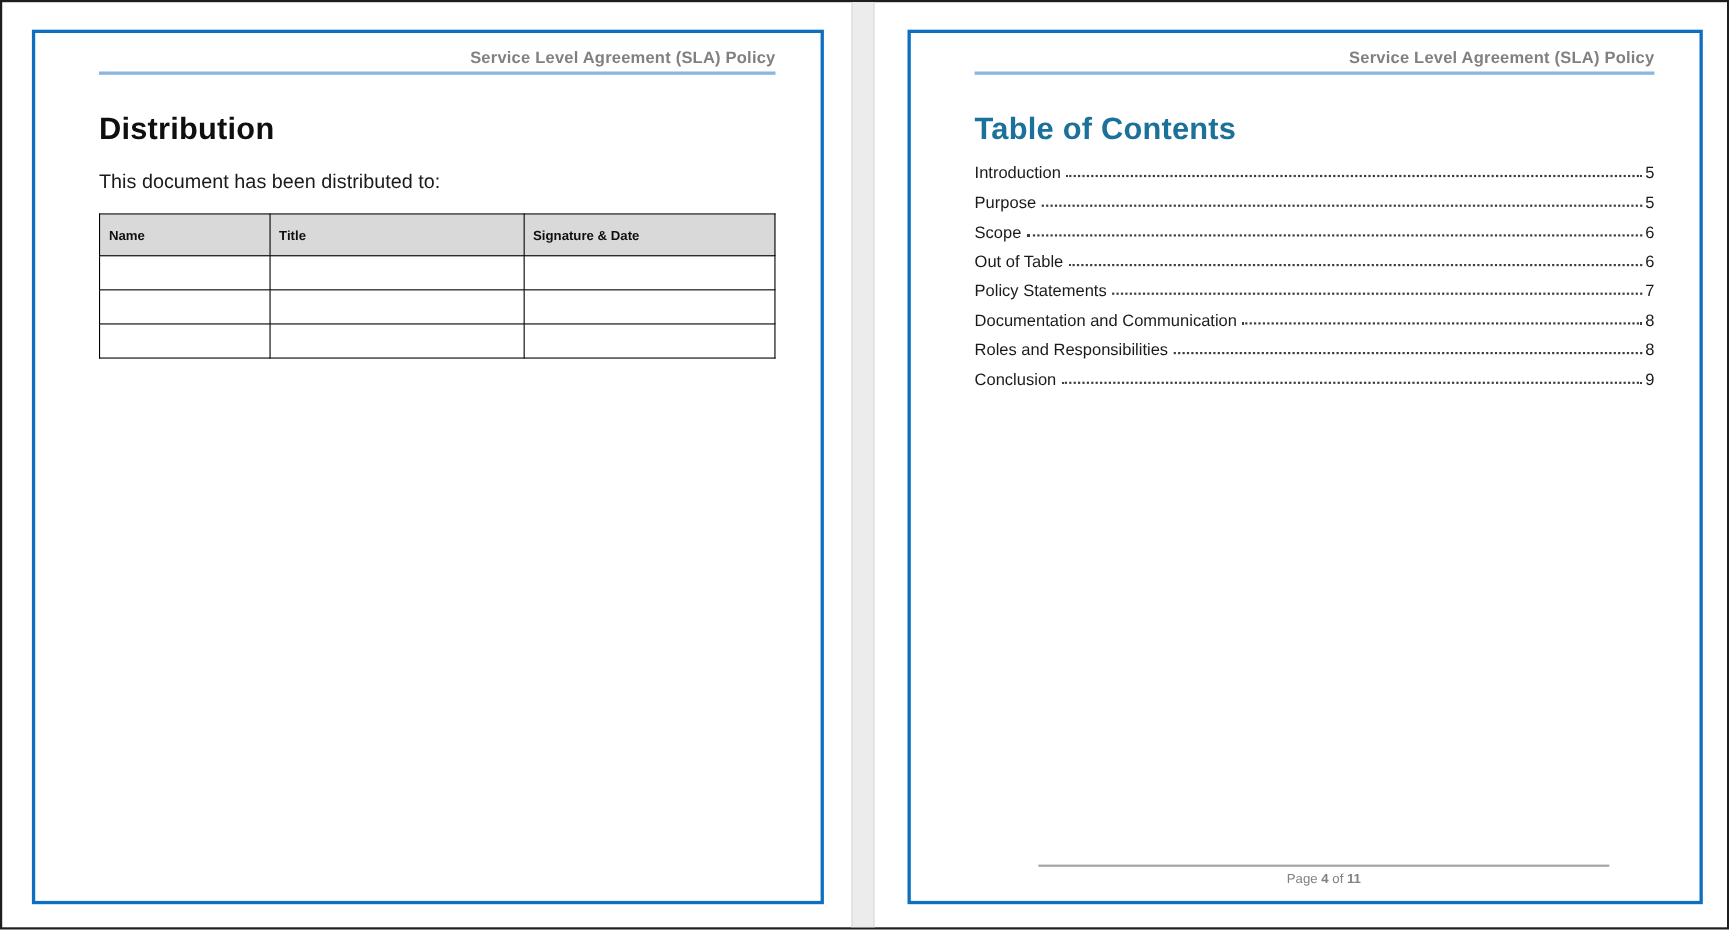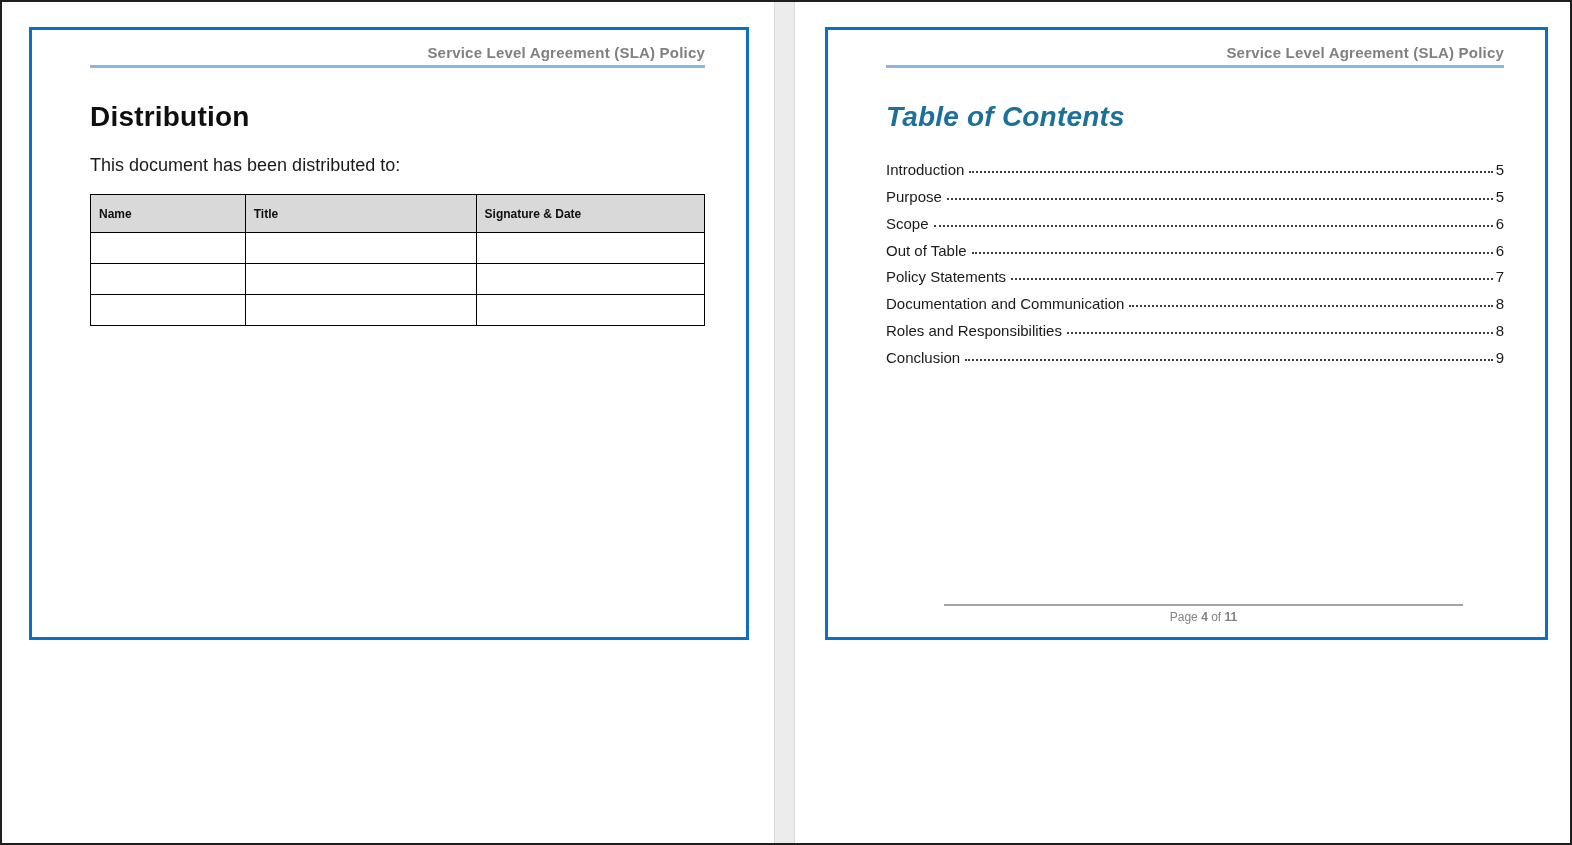--- a/index.html
+++ b/index.html
@@ -22,21 +22,21 @@
     top: 0;
     width: 21px;
     height: 100%;
     background: #ececec;
     border-left: 1px solid #dadada;
     border-right: 1px solid #dadada;
   }
   .page {
     position: absolute;
     top: 25px;
-    height: 613px;
+    height: 795px;
     background: #ffffff;
     border: 3px solid #0d6fc0;
   }
   .page.left  { left: 27px;  width: 720px; }
   .page.right { left: 823px; width: 723px; }
   .page-inner {
     position: absolute;
     top: 0; bottom: 0;
     left: 58px; right: 41px;
   }
@@ -53,21 +53,21 @@
     height: 3px;
     background: #8ab7e0;
   }
   .page-heading {
     margin-top: 33px;
     font-size: 28px;
     font-weight: bold;
     color: #0f0f0f;
     letter-spacing: 0.2px;
   }
-  .page-heading.accent { color: #1b7199; font-style: italic; }
+  .page-heading.accent { color: #1b7199; }
   .intro-text {
     margin-top: 22px;
     font-size: 18px;
     color: #1a1a1a;
   }
   table.dist-table {
     margin-top: 18px;
     width: 100%;
     border-collapse: collapse;
   }
@@ -81,21 +81,21 @@
     background: #d9d9d9;
     height: 38px;
     font-size: 12px;
     font-weight: bold;
     color: #0f0f0f;
   }
   table.dist-table td { height: 31px; font-size: 14px; }
   .col-name { width: 25.2%; }
   .col-title { width: 37.6%; }
   .col-sig { width: 37.2%; }
-  .toc-list { margin-top: 20px; }
+  .toc-list { margin-top: 8px; }
   .toc-row {
     display: flex;
     align-items: flex-end;
     height: 26.9px;
     font-size: 15px;
     color: #1a1a1a;
     cursor: pointer;
   }
   .toc-label { white-space: nowrap; padding-bottom: 2px; }
   .toc-leader {

